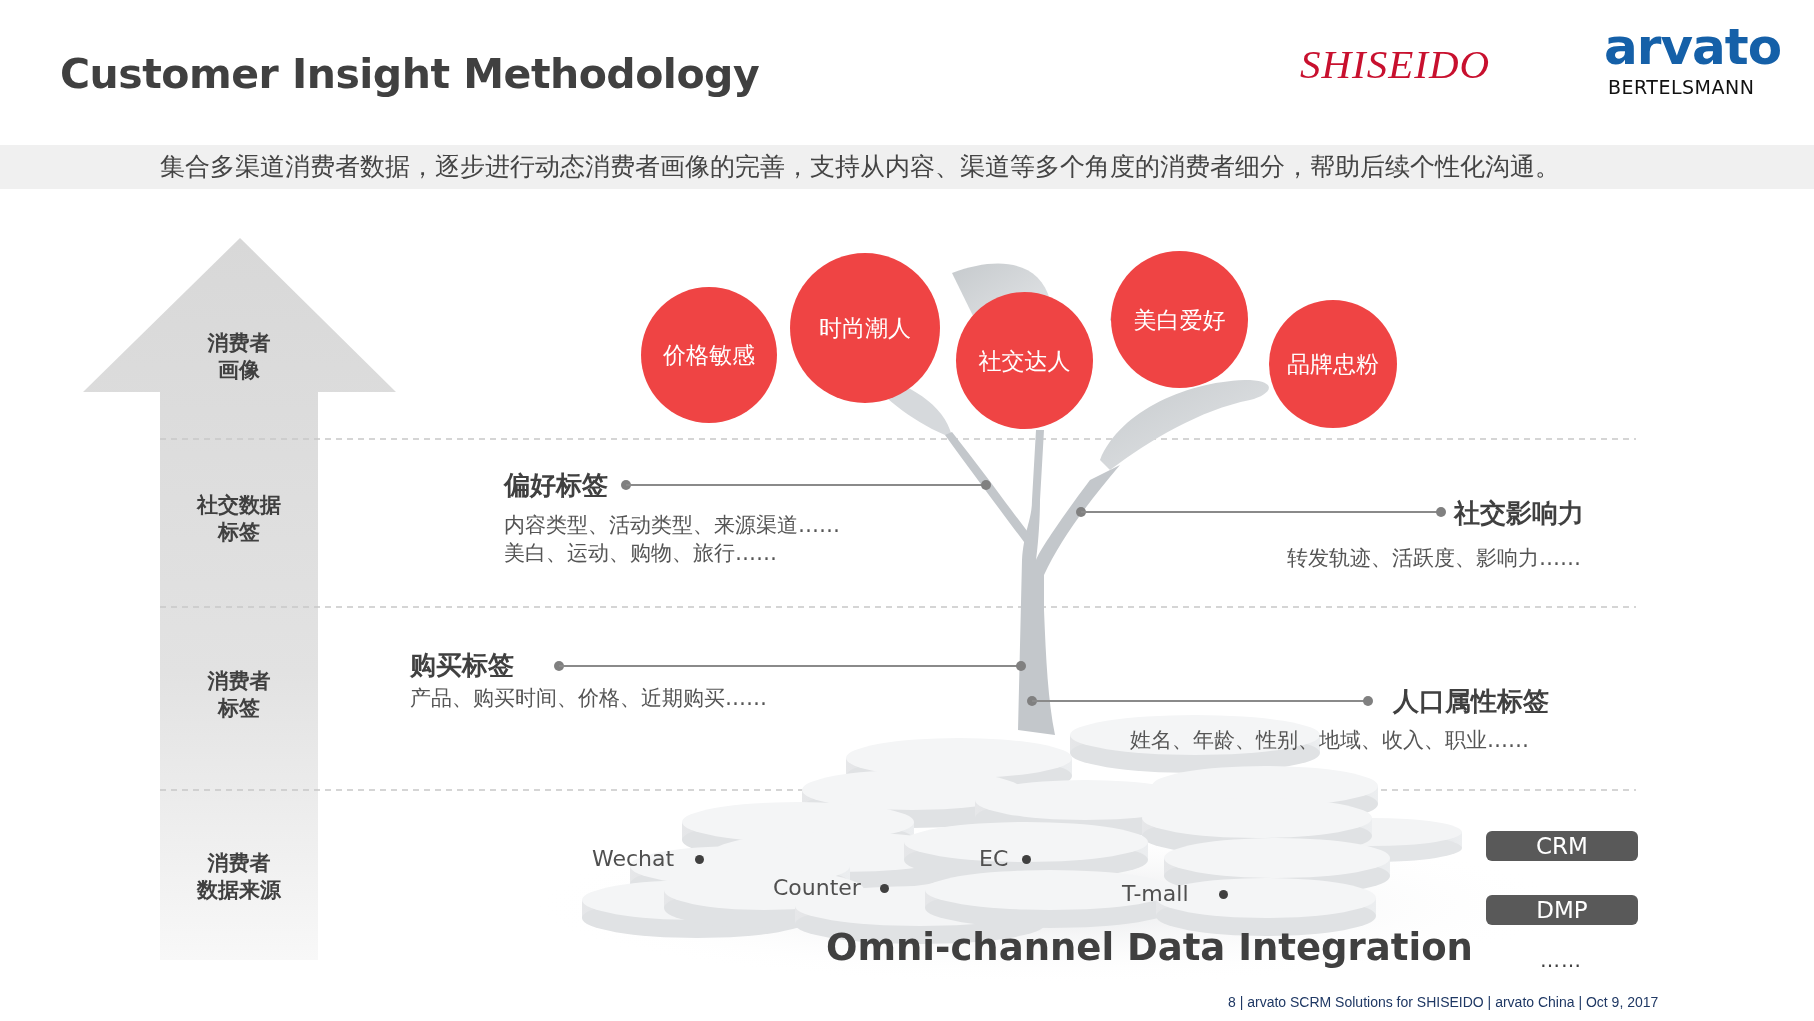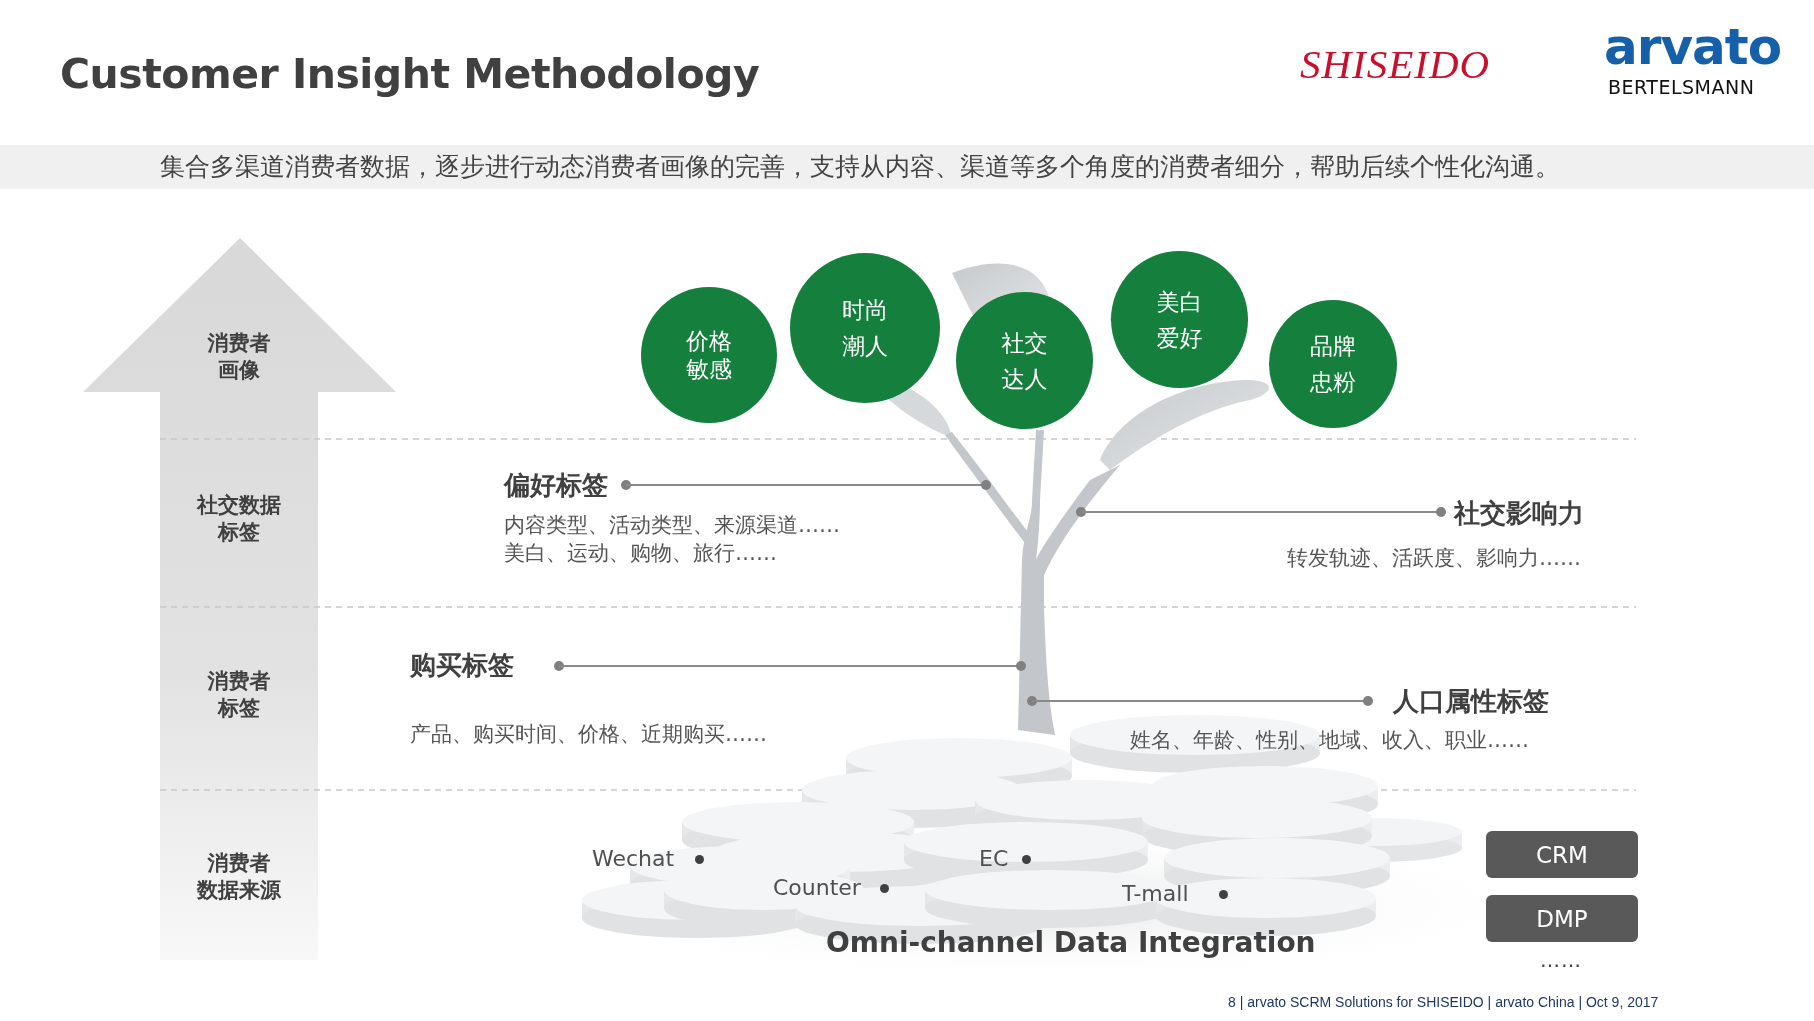--- a/index.html
+++ b/index.html
@@ -5,29 +5,29 @@
   html,body{margin:0;padding:0;background:#fff;}
   body{width:1814px;height:1021px;position:relative;overflow:hidden;font-family:"DejaVu Sans","Liberation Sans",sans-serif;color:#404040;}
   .abs{position:absolute;}
   .title{left:60px;top:50px;font-size:41px;font-weight:bold;color:#404040;letter-spacing:-0.5px;font-family:"DejaVu Sans",sans-serif;}
   .logo-shiseido{left:1300px;top:40px;font-family:"Liberation Serif",serif;font-size:41px;color:#c8102e;letter-spacing:1px;font-style:italic;}
   .logo-arvato{left:1604px;top:18px;font-family:"DejaVu Sans",sans-serif;font-weight:bold;font-size:50px;color:#1560a8;letter-spacing:-1px;}
   .logo-bertels{left:1608px;top:76px;font-family:"DejaVu Sans",sans-serif;font-size:19px;color:#111;letter-spacing:0.5px;}
   .banner{left:0;top:145px;width:1814px;height:44px;background:#f0f0f0;}
   .banner-text{left:160px;top:150px;font-size:25px;color:#444;white-space:nowrap;}
   .level-label{width:160px;text-align:center;font-size:21px;font-weight:bold;color:#404040;line-height:27px;}
-  .circle{border-radius:50%;background:#15803d;color:#fff;display:flex;flex-direction:column;align-items:center;justify-content:center;font-size:23px;line-height:36px;}
+  .circle{border-radius:50%;background:#ef4444;color:#fff;display:flex;flex-direction:row;align-items:center;justify-content:center;font-size:23px;line-height:36px;}
   .tag-title{font-size:26px;font-weight:bold;color:#404040;white-space:nowrap;}
   .tag-desc{font-size:21px;color:#555;white-space:nowrap;line-height:28px;}
   .dot{width:10px;height:10px;border-radius:50%;background:#808080;}
   .hline{height:2px;background:#8a8a8a;}
   .channel{font-size:22px;color:#505050;white-space:nowrap;font-family:"DejaVu Sans",sans-serif;}
   .cdot{width:9px;height:9px;border-radius:50%;background:#404040;}
-  .omni{left:826px;top:926px;font-size:28px;font-weight:bold;color:#404040;white-space:nowrap;font-family:"DejaVu Sans",sans-serif;}
-  .sys-btn{width:152px;height:47px;background:#595959;border-radius:6px;color:#fff;font-size:23px;display:flex;align-items:center;justify-content:center;font-family:"DejaVu Sans",sans-serif;}
+  .omni{left:826px;top:926px;font-size:37px;font-weight:bold;color:#404040;white-space:nowrap;font-family:"DejaVu Sans",sans-serif;}
+  .sys-btn{width:152px;height:30px;background:#595959;border-radius:6px;color:#fff;font-size:23px;display:flex;align-items:center;justify-content:center;font-family:"DejaVu Sans",sans-serif;}
   .ellipsis{left:1540px;top:948px;font-size:20px;color:#404040;letter-spacing:1px;}
   .footer{left:1228px;top:994px;font-size:14px;color:#1f3864;white-space:nowrap;font-family:"Liberation Sans",sans-serif;}
 </style>
 </head>
 <body>
 
 <div class="abs title">Customer Insight Methodology</div>
 <div class="abs logo-shiseido">SHISEIDO</div>
 <div class="abs logo-arvato">arvato</div>
 <div class="abs logo-bertels">BERTELSMANN</div>
@@ -222,21 +222,21 @@
 <div class="abs dot" style="left:1076px;top:507px;"></div>
 <div class="abs hline" style="left:1081px;top:511px;width:360px;"></div>
 <div class="abs dot" style="left:1436px;top:507px;"></div>
 <div class="abs tag-title" style="left:1454px;top:496px;">社交影响力</div>
 <div class="abs tag-desc" style="left:1287px;top:544px;">转发轨迹、活跃度、影响力……</div>
 
 <div class="abs tag-title" style="left:410px;top:648px;">购买标签</div>
 <div class="abs dot" style="left:554px;top:661px;"></div>
 <div class="abs hline" style="left:559px;top:665px;width:462px;"></div>
 <div class="abs dot" style="left:1016px;top:661px;"></div>
-<div class="abs tag-desc" style="left:410px;top:684px;margin-top:36px;">产品、购买时间、价格、近期购买……</div>
+<div class="abs tag-desc" style="left:410px;top:684px;">产品、购买时间、价格、近期购买……</div>
 
 <div class="abs dot" style="left:1027px;top:696px;"></div>
 <div class="abs hline" style="left:1032px;top:700px;width:336px;"></div>
 <div class="abs dot" style="left:1363px;top:696px;"></div>
 <div class="abs tag-title" style="left:1393px;top:684px;">人口属性标签</div>
 <div class="abs tag-desc" style="left:1130px;top:726px;">姓名、年龄、性别、地域、收入、职业……</div>
 
 <div class="abs channel" style="left:592px;top:846px;">Wechat</div>
 <div class="abs cdot" style="left:695px;top:855px;"></div>
 <div class="abs channel" style="left:979px;top:846px;">EC</div>

